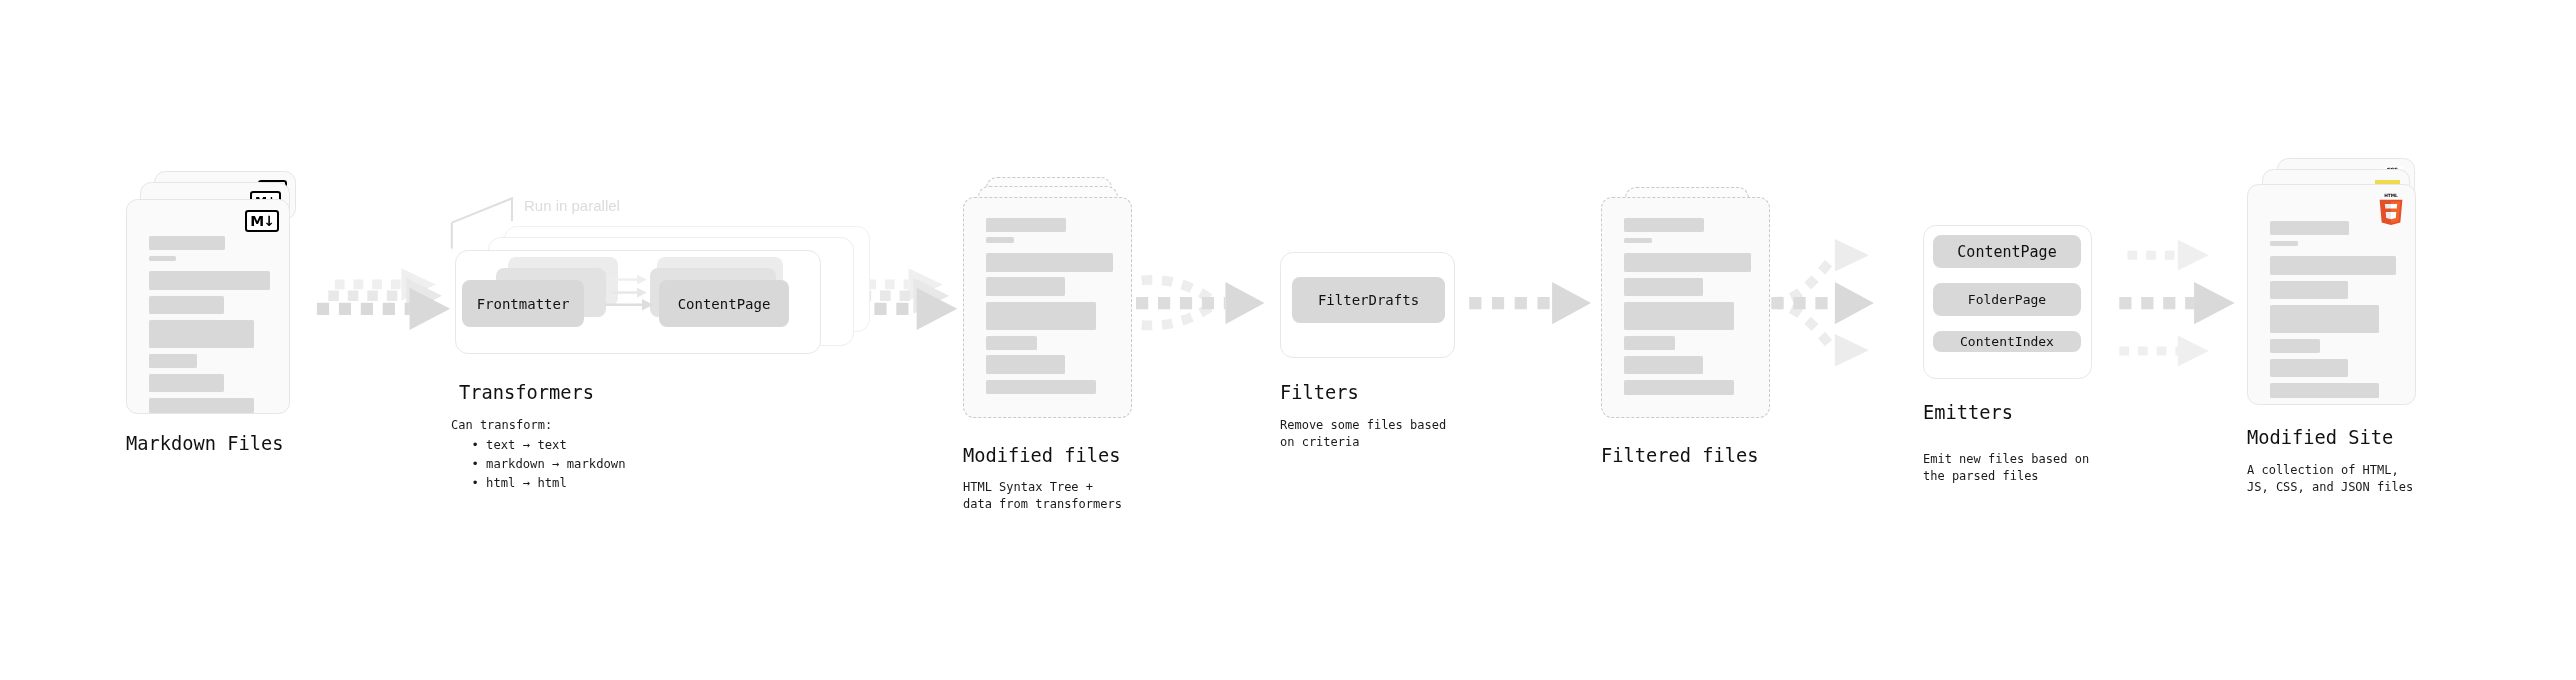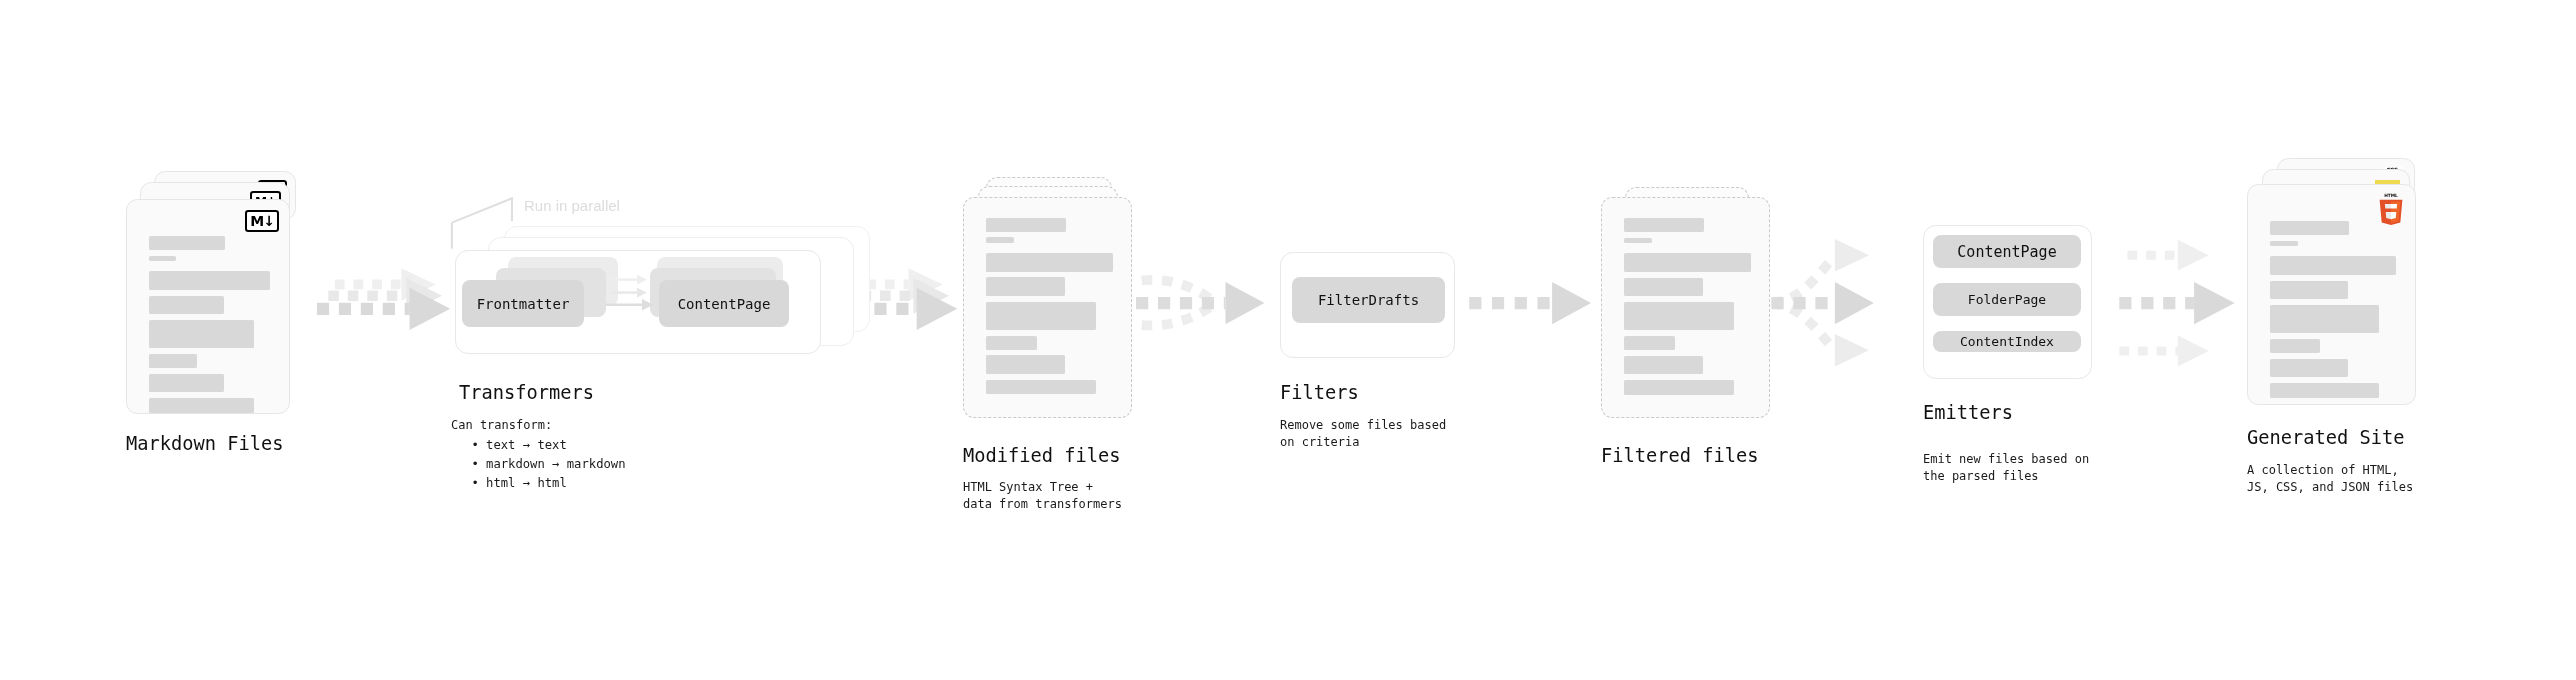--- a/index.html
+++ b/index.html
@@ -373,19 +373,19 @@
           <div class="line" style="width:22%; height:5.7px; margin-bottom:9.8px;"></div>
           <div class="line" style="width:100%; height:18.7px;"></div>
           <div class="line" style="width:62%; height:18.7px;"></div>
           <div class="line" style="width:87%; height:28.4px;"></div>
           <div class="line" style="width:40%; height:14px;"></div>
           <div class="line" style="width:62%; height:18.7px;"></div>
           <div class="line" style="width:87%; height:14.6px;"></div>
         </div>
       </div>
     </div>
-    <div class="title" style="left:2247px; top:427px;">Generated Site</div>
+    <div class="title" style="left:2247px; top:427px;">Modified Site</div>
     <div class="subtitle" style="left:2247px; top:462px;">A collection of HTML,
 JS, CSS, and JSON files</div>
   </div>
 
 </div>
 
 
 </body></html>

